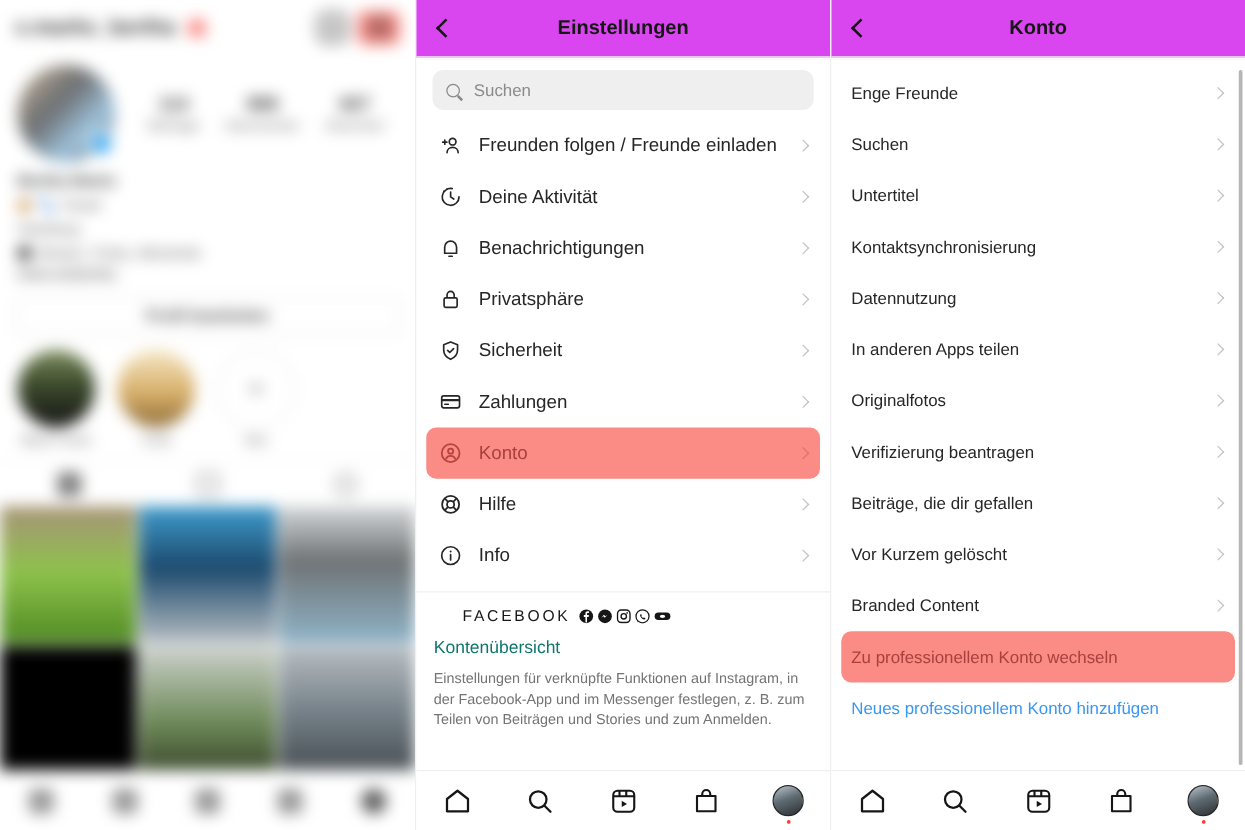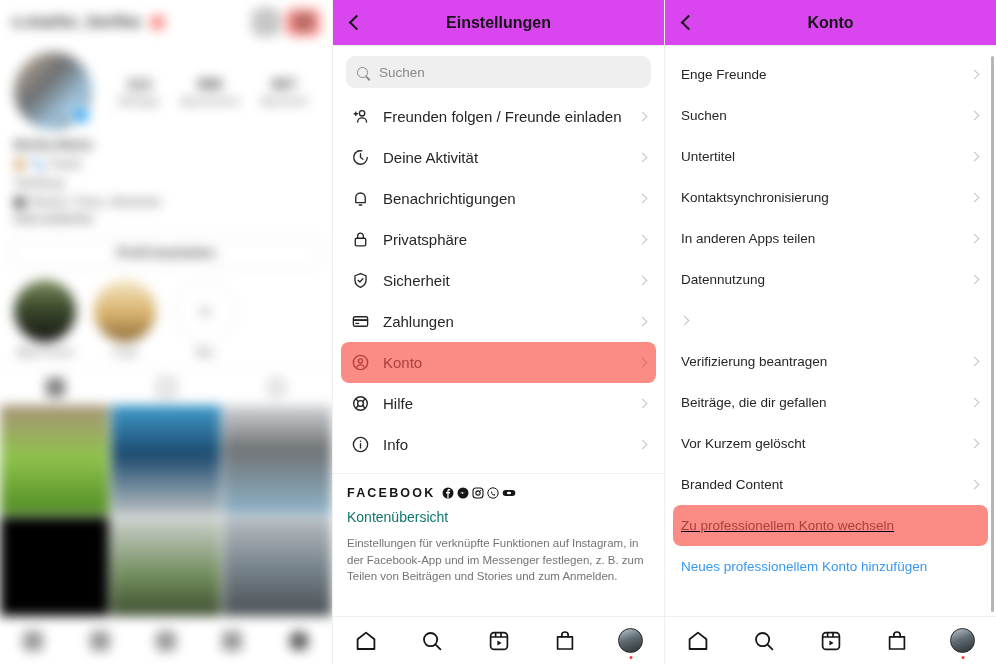--- a/index.html
+++ b/index.html
@@ -164,31 +164,31 @@
   .menu-row.hl .menu-lbl { color: #a8413c; }
   .chev-right {
     width: 7px; height: 7px; border-top: 1.5px solid #c2c2c2; border-right: 1.5px solid #c2c2c2;
     transform: rotate(45deg); flex: 0 0 7px; margin-right: 2px;
   }
   .menu-row.hl .chev-right { border-color: #d8736d; }
 
   .fb-sep { border-top: 1px solid #efefef; margin: 8px 0 0 0; }
   .fb-block { padding: 12px 14px 0 14px; }
   .fb-head { display: flex; align-items: center; gap: 7px; }
-  .fb-title { font-size: 12.5px; font-weight: 700; letter-spacing: 2.2px; color: #161616; }
+  .fb-title { font-size: 12.5px; font-weight: 400; letter-spacing: 2.2px; color: #161616; margin-left: 23px; }
   .fb-icons { display: flex; gap: 3px; align-items: center; }
   .fb-link { font-size: 14px; color: #0f766e; margin-top: 9px; }
   .fb-desc { font-size: 11.5px; line-height: 1.45; color: #737373; margin-top: 10px; }
 
   
   .krow {
     display: flex; align-items: center; height: 41px;
     margin: 0 8px; padding: 0 8px; border-radius: 8px;
   }
-  .krow.hl { background: #fa8b85; text-decoration: underline; }
+  .krow.hl { background: #fa8b85; }
   .krow .menu-lbl { font-size: 13.5px; color: #262626; }
   .krow.hl .menu-lbl { color: #a8413c; }
   .krow.link .menu-lbl { color: #3897f0; }
   .klist { padding-top: 8px; }
   .scrollbar {
     position: absolute; right: 2px; top: 10px; bottom: 4px; width: 3px;
     background: #b6b6b6; border-radius: 2px;
   }
 
   .bottom-nav {
@@ -537,28 +537,29 @@
         </div>
         <div class="krow">
           <span class="menu-lbl">Untertitel</span>
           <span class="chev-right"></span>
         </div>
         <div class="krow">
           <span class="menu-lbl">Kontaktsynchronisierung</span>
           <span class="chev-right"></span>
         </div>
         <div class="krow">
+          <span class="menu-lbl">Datennutzung</span>
+          <span class="chev-right"></span>
+        </div>
+        <div class="krow">
           <span class="menu-lbl">In anderen Apps teilen</span>
           <span class="chev-right"></span>
         </div>
         <div class="krow">
-          <span class="menu-lbl">Datennutzung</span>
-          <span class="chev-right"></span>
-        </div>
-        <div class="krow">
+          <span class="menu-lbl">Originalfotos</span>
           <span class="chev-right"></span>
         </div>
         <div class="krow">
           <span class="menu-lbl">Verifizierung beantragen</span>
           <span class="chev-right"></span>
         </div>
         <div class="krow">
           <span class="menu-lbl">Beiträge, die dir gefallen</span>
           <span class="chev-right"></span>
         </div>

